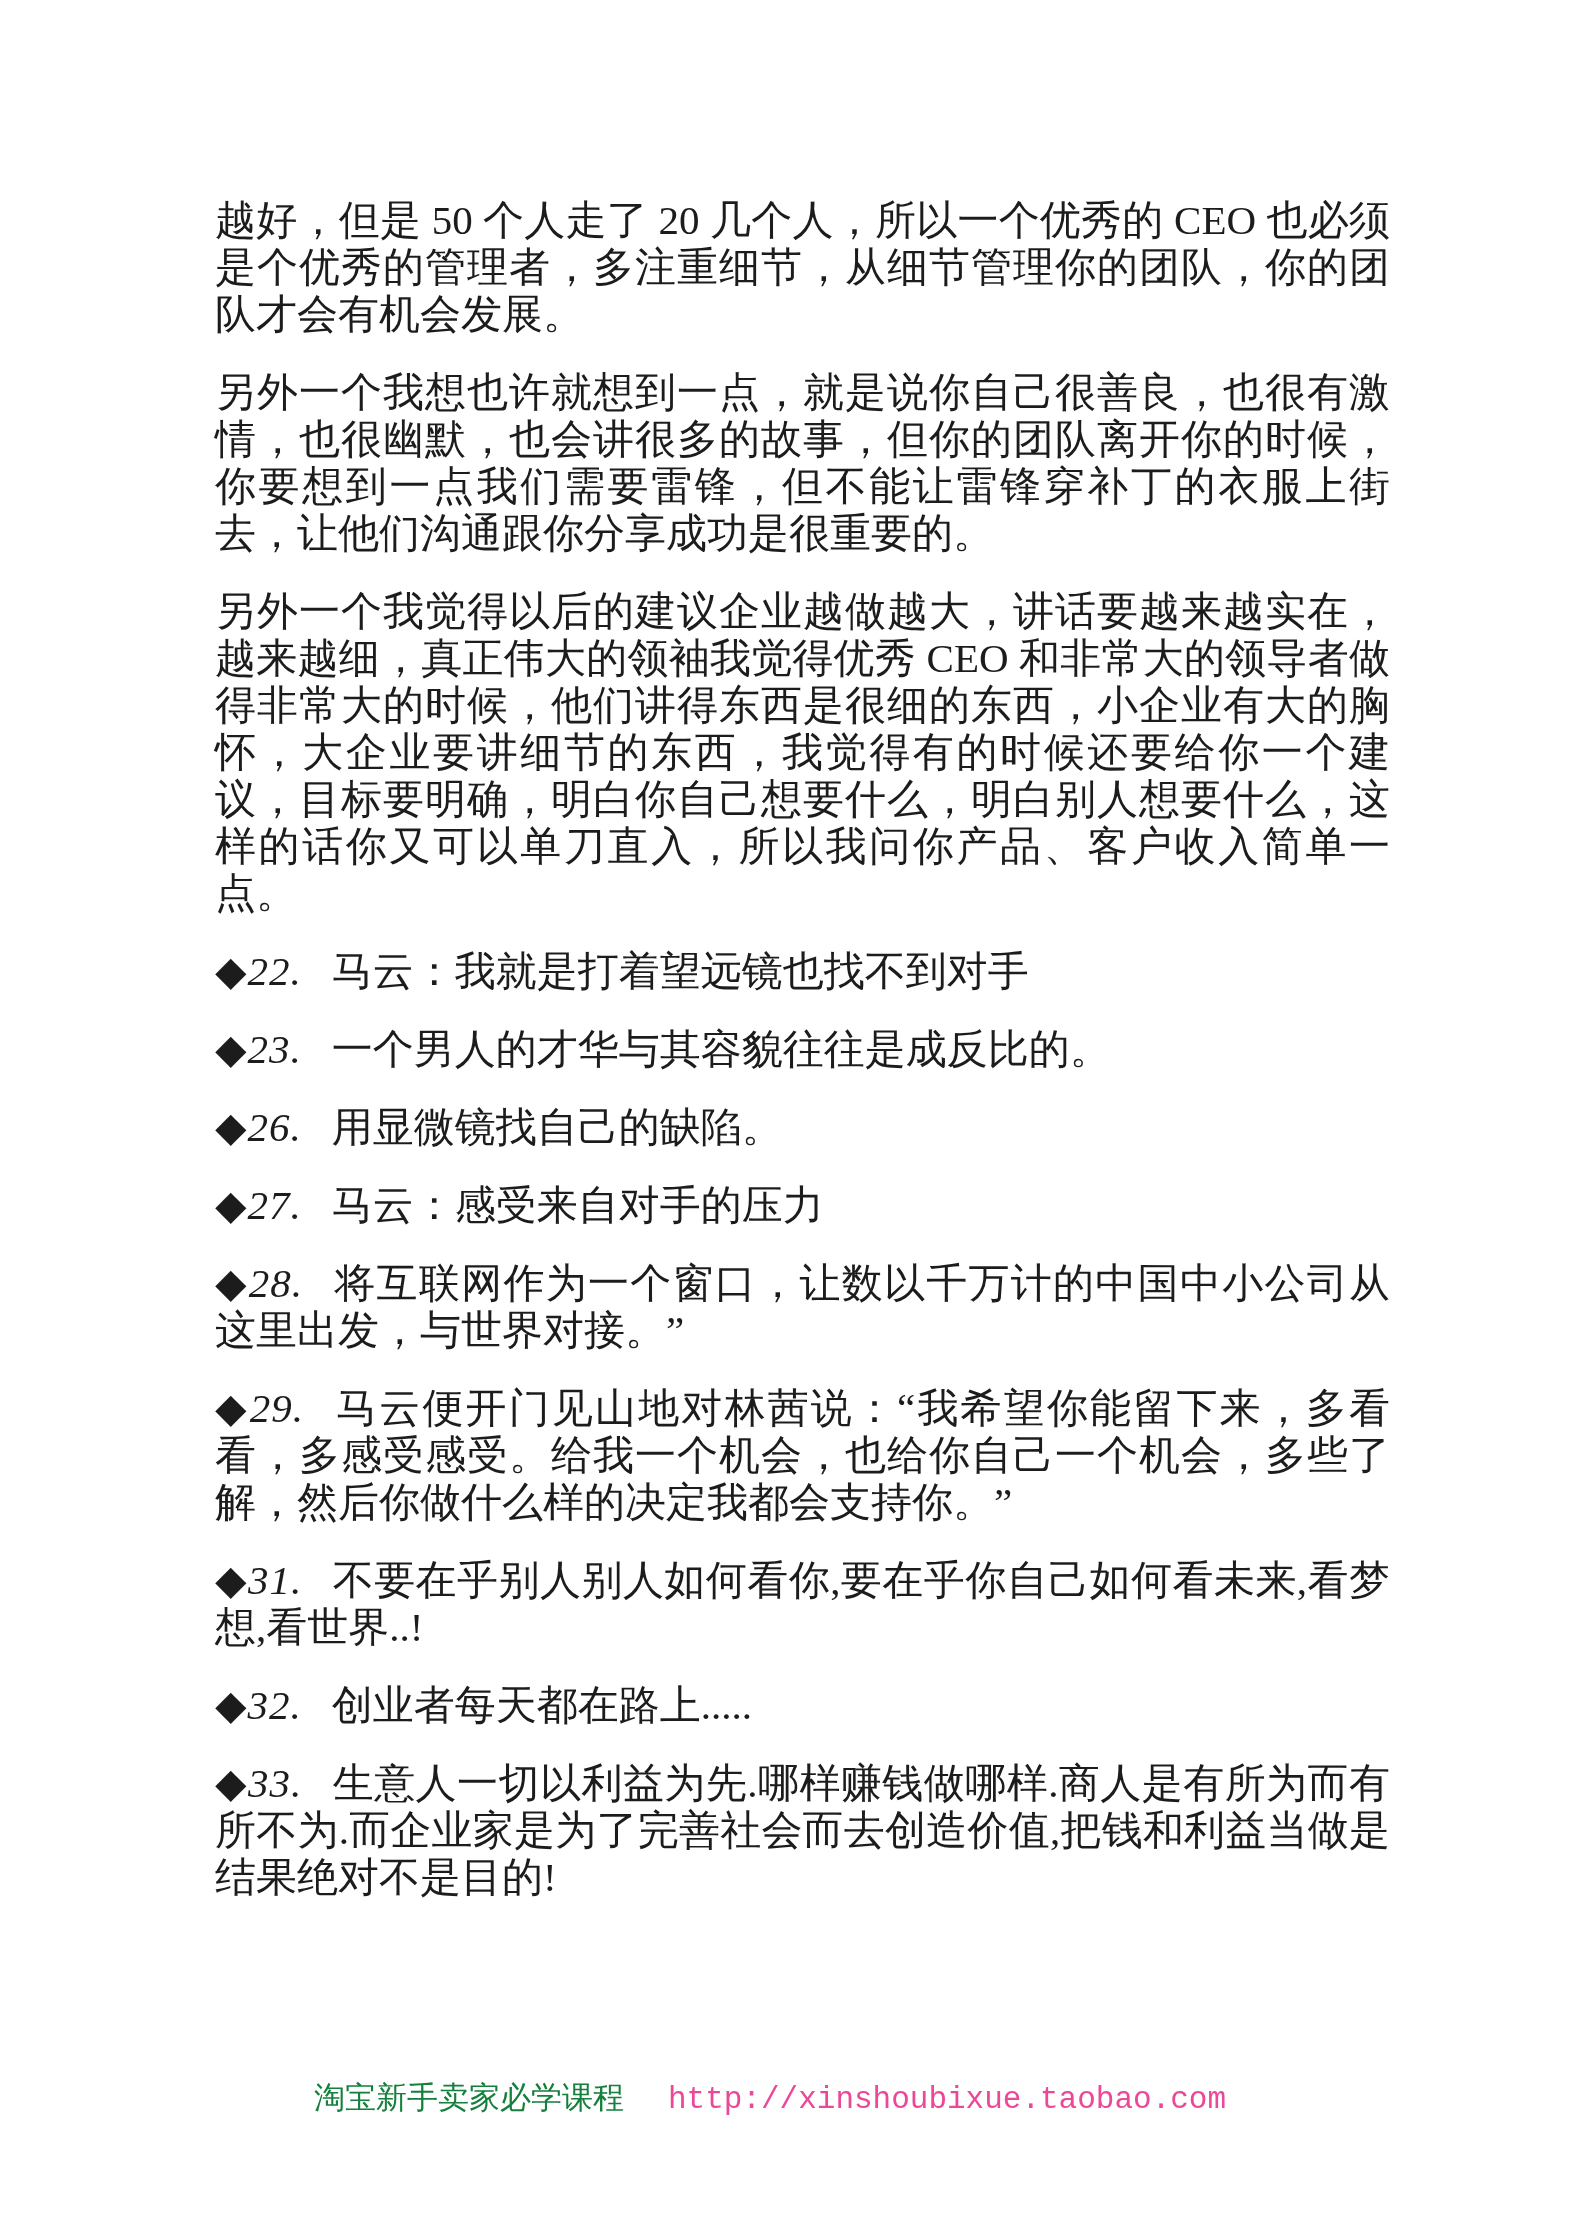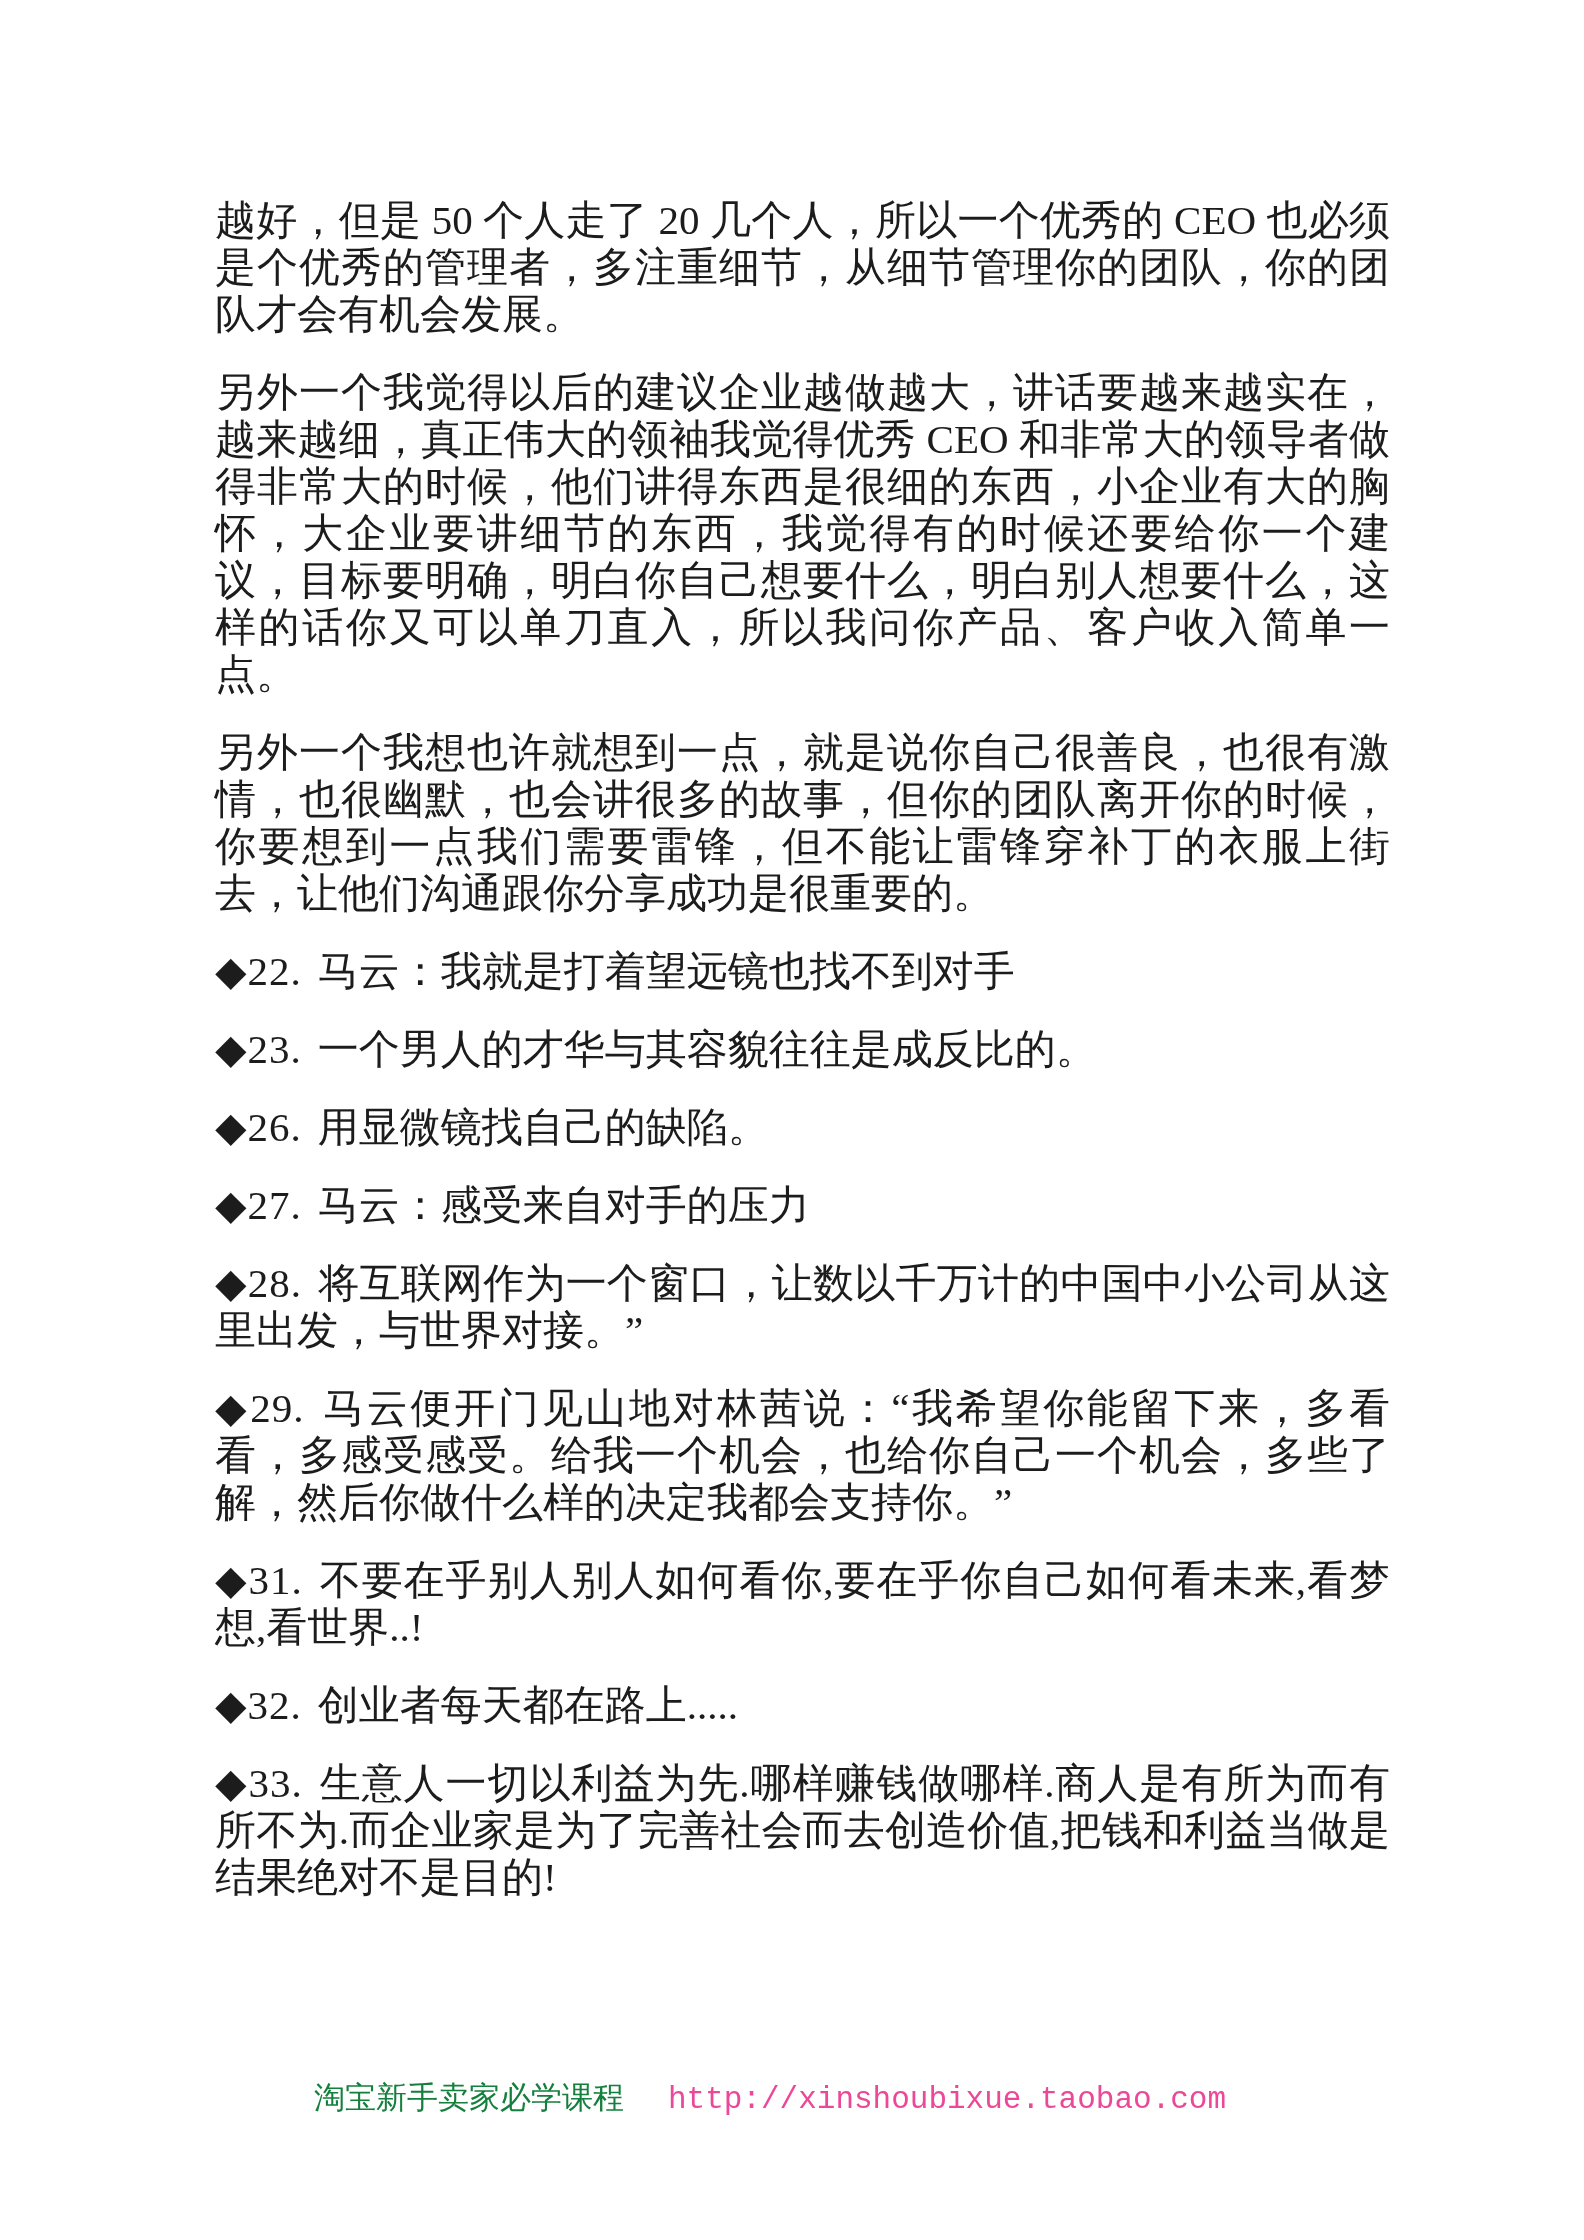--- a/index.html
+++ b/index.html
@@ -26,22 +26,23 @@
     text-align: justify;
     text-justify: inter-ideograph;
   }
   .para {
     margin: 0 0 31px 0;
   }
   .item {
     margin: 0 0 31px 0;
   }
   .marker {
-    margin-right: 16px;
+    margin-right: 30px;
     letter-spacing: 1px;
+    font-style: italic;
   }
   .footer {
     position: absolute;
     top: 2078px;
     left: 0;
     width: 100%;
     display: flex;
     justify-content: center;
     align-items: baseline;
     gap: 44px;
@@ -59,22 +60,22 @@
     text-decoration: none;
   }
 </style>
 </head>
 <body>
 
 <div class="page">
   <div class="content">
 
     <p class="para">越好，但是 50 个人走了 20 几个人，所以一个优秀的 CEO 也必须是个优秀的管理者，多注重细节，从细节管理你的团队，你的团队才会有机会发展。</p>
+    <p class="para">另外一个我想也许就想到一点，就是说你自己很善良，也很有激情，也很幽默，也会讲很多的故事，但你的团队离开你的时候，你要想到一点我们需要雷锋，但不能让雷锋穿补丁的衣服上街去，让他们沟通跟你分享成功是很重要的。</p>
     <p class="para">另外一个我觉得以后的建议企业越做越大，讲话要越来越实在，越来越细，真正伟大的领袖我觉得优秀 CEO 和非常大的领导者做得非常大的时候，他们讲得东西是很细的东西，小企业有大的胸怀，大企业要讲细节的东西，我觉得有的时候还要给你一个建议，目标要明确，明白你自己想要什么，明白别人想要什么，这样的话你又可以单刀直入，所以我问你产品、客户收入简单一点。</p>
-    <p class="para">另外一个我想也许就想到一点，就是说你自己很善良，也很有激情，也很幽默，也会讲很多的故事，但你的团队离开你的时候，你要想到一点我们需要雷锋，但不能让雷锋穿补丁的衣服上街去，让他们沟通跟你分享成功是很重要的。</p>
 
     <p class="item"><span class="marker">◆22.</span><span>马云：我就是打着望远镜也找不到对手</span></p>
     <p class="item"><span class="marker">◆23.</span><span>一个男人的才华与其容貌往往是成反比的。</span></p>
     <p class="item"><span class="marker">◆26.</span><span>用显微镜找自己的缺陷。</span></p>
     <p class="item"><span class="marker">◆27.</span><span>马云：感受来自对手的压力</span></p>
     <p class="item"><span class="marker">◆28.</span><span>将互联网作为一个窗口，让数以千万计的中国中小公司从这里出发，与世界对接。”</span></p>
     <p class="item"><span class="marker">◆29.</span><span>马云便开门见山地对林茜说：“我希望你能留下来，多看看，多感受感受。给我一个机会，也给你自己一个机会，多些了解，然后你做什么样的决定我都会支持你。”</span></p>
     <p class="item"><span class="marker">◆31.</span><span>不要在乎别人别人如何看你,要在乎你自己如何看未来,看梦想,看世界..!</span></p>
     <p class="item"><span class="marker">◆32.</span><span>创业者每天都在路上.....</span></p>
     <p class="item"><span class="marker">◆33.</span><span>生意人一切以利益为先.哪样赚钱做哪样.商人是有所为而有所不为.而企业家是为了完善社会而去创造价值,把钱和利益当做是结果绝对不是目的!</span></p>

